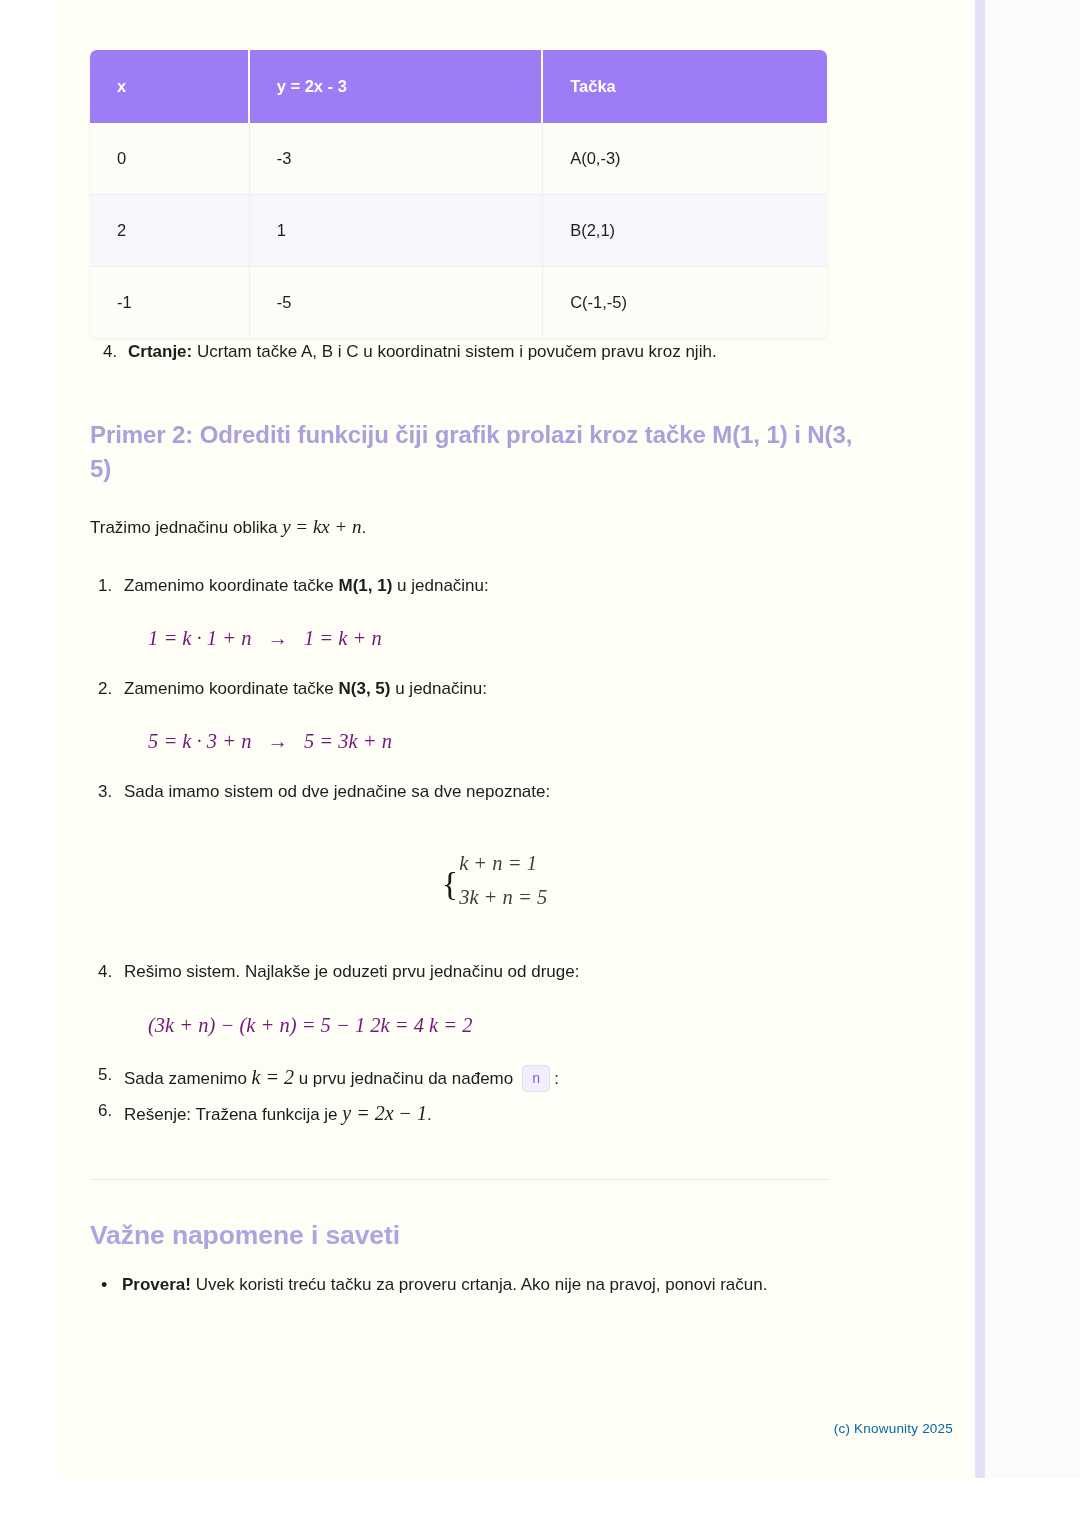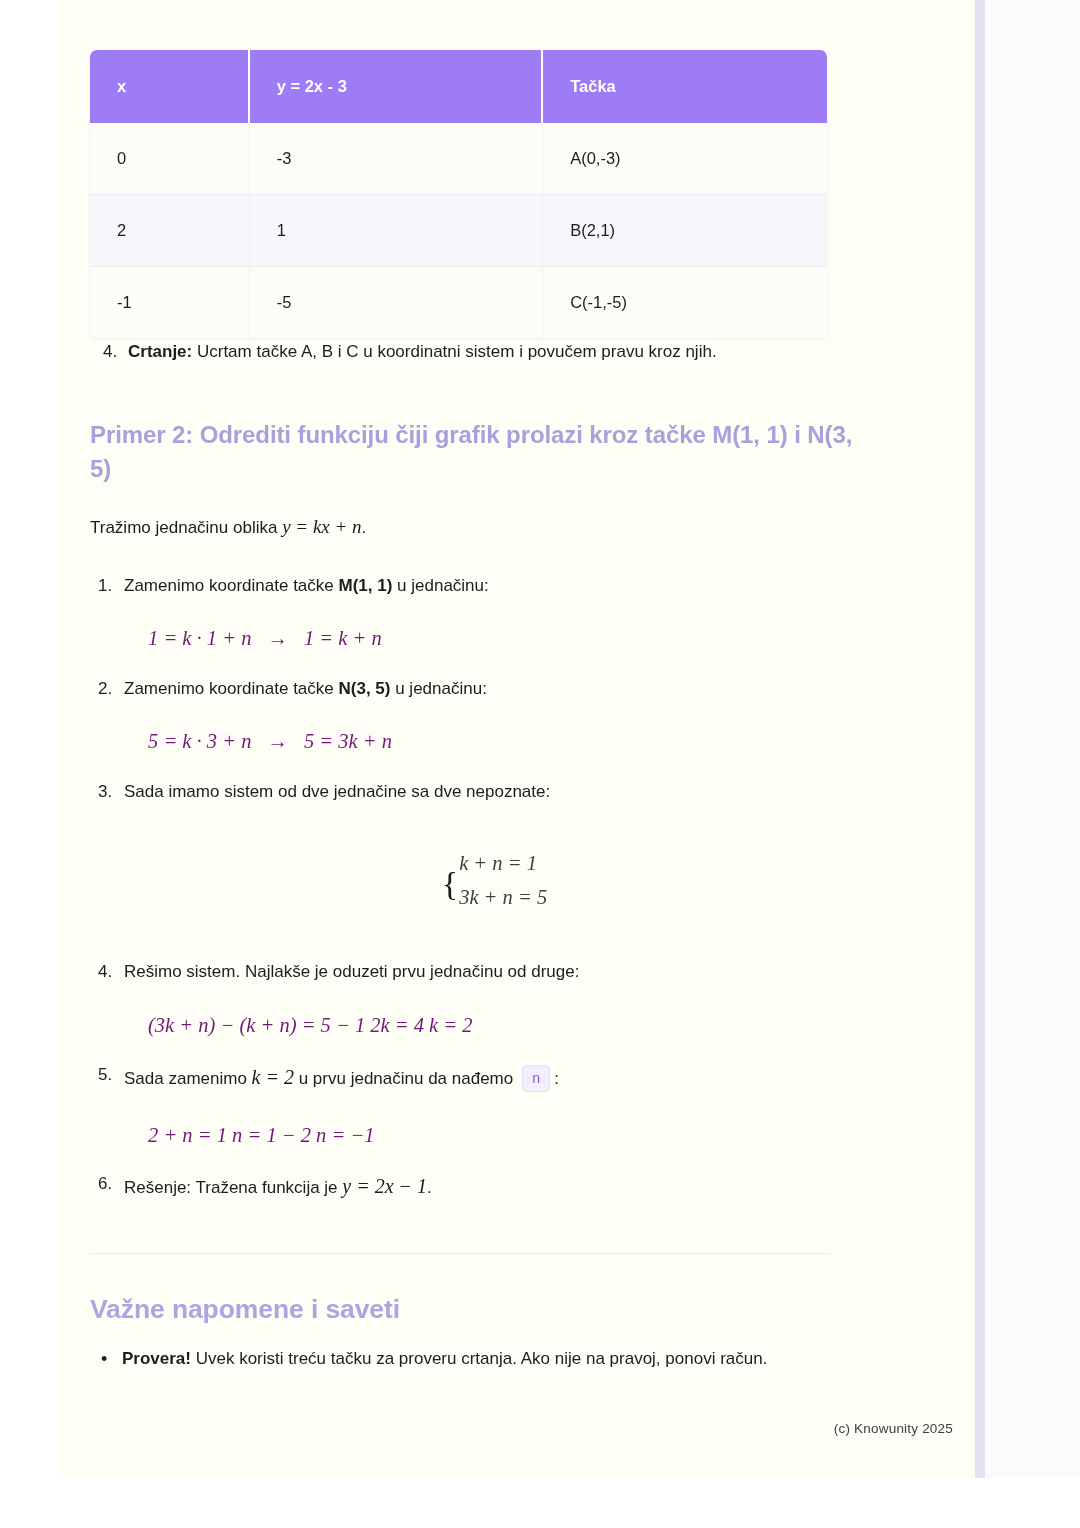--- a/index.html
+++ b/index.html
@@ -218,21 +218,21 @@
     border-top: 1px solid #eaeaea;
     margin: 50px 0 0 0;
     width: 740px;
   }
 
   .watermark {
     position: absolute;
     right: 22px;
     bottom: 42px;
     font-size: 13.5px;
-    color: #404040;
+    color: #0369a1;
     letter-spacing: 0.2px;
   }
 
   .mt-big { margin-top: 32px; }
 </style>
 </head>
 <body>
 
 <div class="viewport">
 
@@ -310,21 +310,20 @@
           </div>
         </li>
 
         <li>
           <span>Rešimo sistem. Najlakše je oduzeti prvu jednačinu od druge:</span>
           <div class="eq-block mi" style="margin-top:24px;margin-bottom:18px;">(3k + n) − (k + n) = 5 − 1 2k = 4 k = 2</div>
         </li>
 
         <li>
           <span>Sada zamenimo </span><span class="math mi">k = 2</span><span> u prvu jednačinu da nađemo </span><code class="kbd">n</code><span>:</span>
-          <div class="eq-block mi" style="margin-top:26px;margin-bottom:18px;">2 + n = 1 n = 1 − 2 n = −1</div>
         </li>
 
         <li>
           <span>Rešenje: Tražena funkcija je </span><span class="math mi">y = 2x − 1</span><span>.</span>
         </li>
 
       </ol>
 
       <hr class="divider">
 

